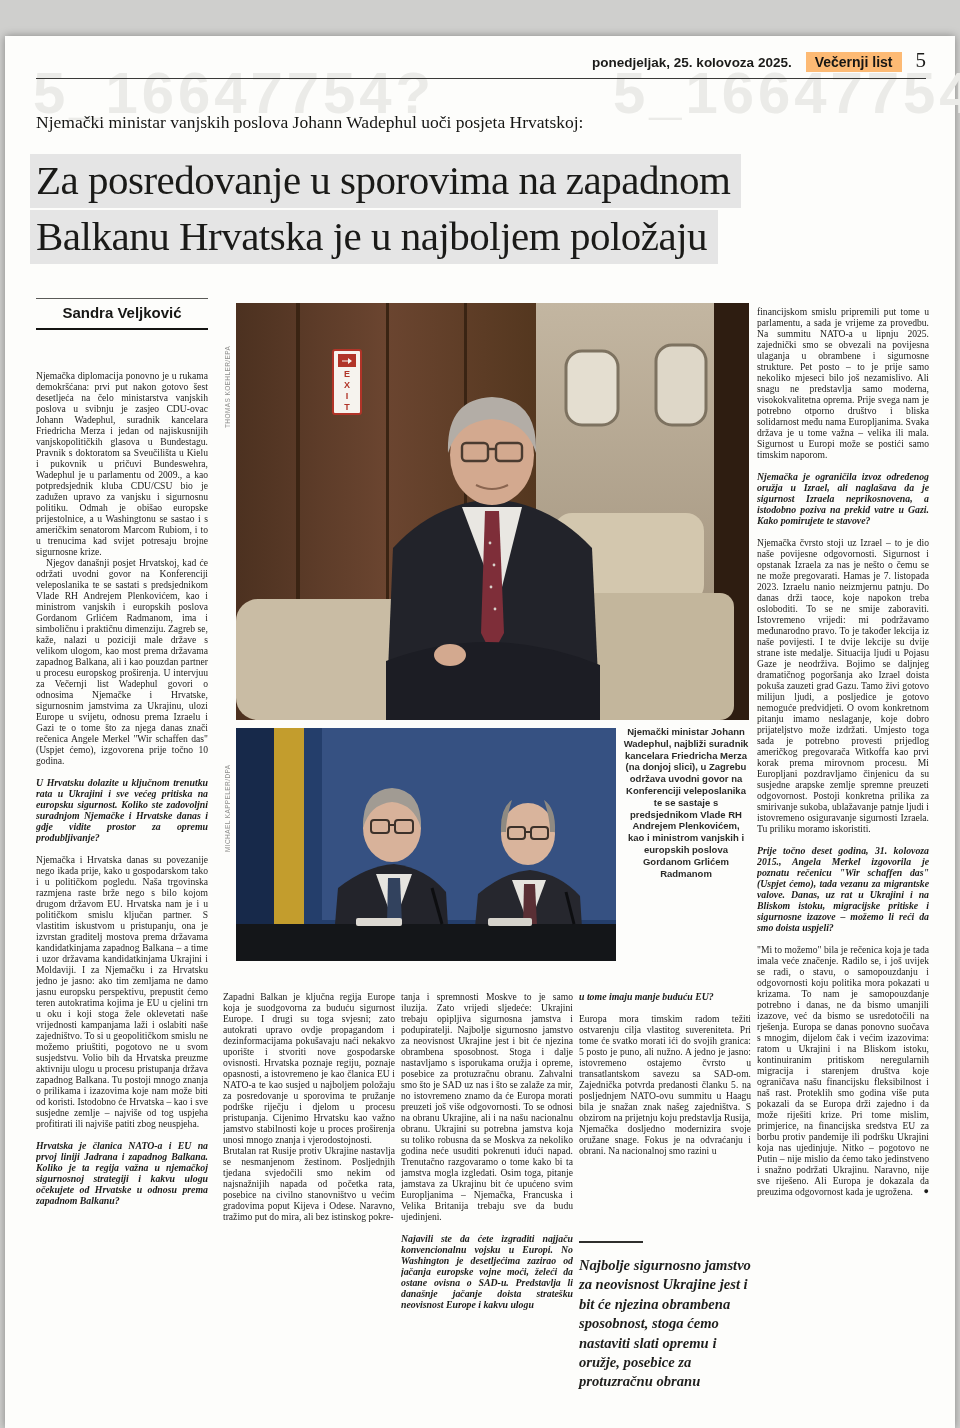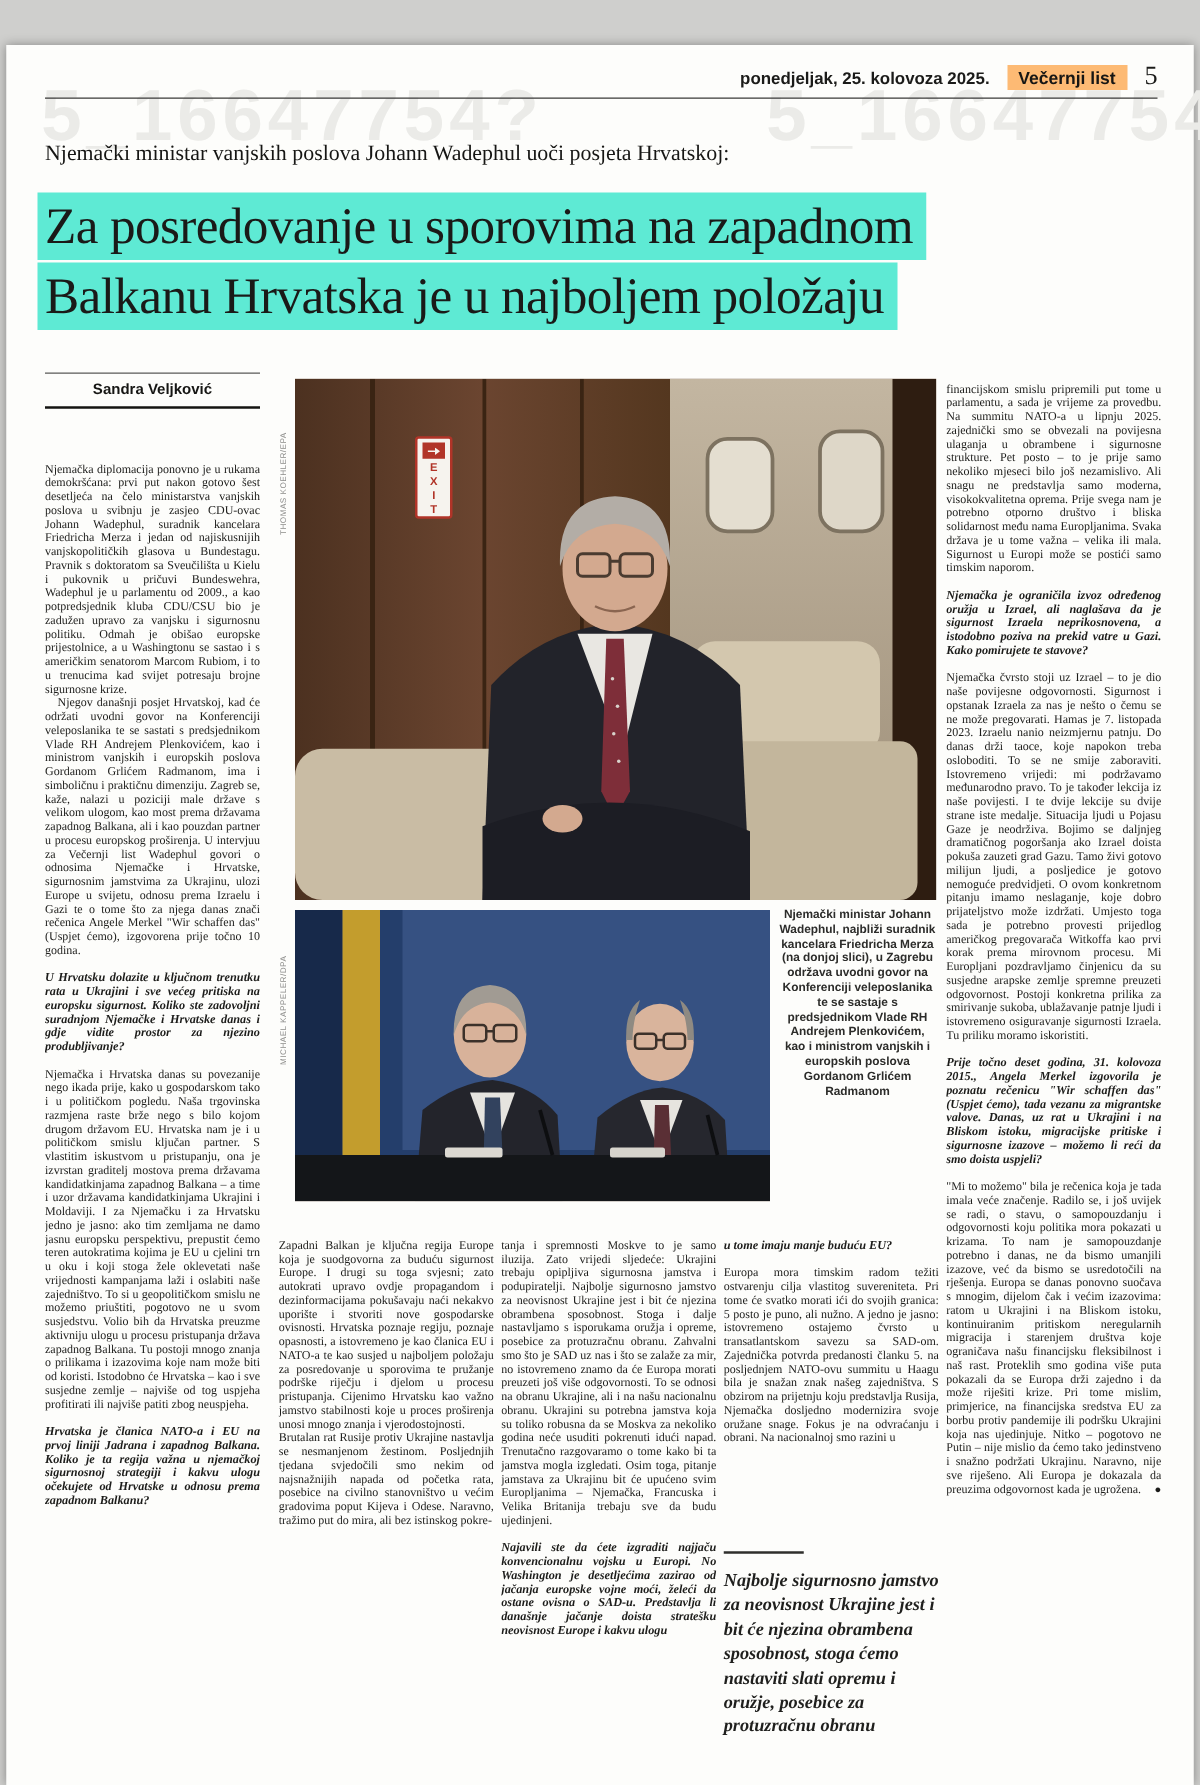--- a/index.html
+++ b/index.html
@@ -14,24 +14,24 @@
   .hdr{position:absolute;left:31px;top:12px;width:890px;display:flex;justify-content:flex-end;
        align-items:baseline;gap:14px;z-index:2;}
   .hdr-date{font-family:"Liberation Sans", sans-serif;font-weight:bold;font-size:13.5px;color:#1b1b19;}
   .hdr-masthead{font-family:"Liberation Sans", sans-serif;font-weight:bold;font-size:14px;color:#161614;
        background:#fdba74;padding:2px 9px;}
   .hdr-pagenum{font-family:"Liberation Serif", serif;font-size:21px;color:#1b1b19;}
   .hdr-rule{position:absolute;left:31px;top:42px;width:890px;border-top:1px solid #3a3a38;z-index:2;}
   .kicker{position:absolute;left:31px;top:76px;width:700px;font-size:17.5px;z-index:2;color:#161614;}
   .headline{position:absolute;left:25px;top:118px;z-index:2;margin:0;font-weight:normal;
        font-size:41px;line-height:50px;letter-spacing:-.5px;color:#1a1a18;}
-  .hl-line{display:inline-block;background:#5eead4;padding:1px 11px 3px 6px;margin-bottom:2px;}
+  .hl-line{display:inline-block;background:#e5e5e5;padding:1px 11px 3px 6px;margin-bottom:2px;}
   .byline-block{position:absolute;left:31px;top:262px;width:172px;z-index:2;border-top:1px solid #5a5a58;
        text-align:center;padding-top:5px;}
-  .byline{font-family:"Liberation Sans", sans-serif;font-weight:bold;font-size:12px;color:#161614;
+  .byline{font-family:"Liberation Sans", sans-serif;font-weight:bold;font-size:15px;color:#161614;
        border-bottom:2px solid #141412;padding-bottom:7px;}
   .col{position:absolute;width:172px;overflow:hidden;z-index:2;font-size:9.6px;line-height:11px;
        text-align:justify;}
   .col p{margin:0;}
   .col p.para + p.para{margin-top:0;}
   .col p.indent{text-indent:10px;}
   .col p.question{font-weight:bold;font-style:italic;margin:11px 0;font-size:9.8px;}
   .col p.question:first-child{margin-top:0;}
   .col1{left:31px;top:334px;height:1034px;}
   .col2{left:218px;top:955px;height:414px;}
@@ -170,21 +170,21 @@
         <line x1="330" y1="164" x2="338" y2="196" stroke="#0d0e10" stroke-width="3"></line>
       </svg>
     </figure>
     <div class="credit credit2">MICHAEL KAPPELER/DPA</div>
 
     <div class="caption">Njemački ministar Johann Wadephul, najbliži suradnik kancelara Friedricha Merza (na donjoj slici), u Zagrebu održava uvodni govor na Konferenciji veleposlanika te se sastaje s predsjednikom Vlade RH Andrejem Plenkovićem, kao i ministrom vanjskih i europskih poslova Gordanom Grlićem Radmanom</div>
 
     <div class="col col1">
         <p class="para">Njemačka diplomacija ponovno je u rukama demokršćana: prvi put nakon gotovo šest desetljeća na čelo ministarstva vanjskih poslova u svibnju je zasjeo CDU-ovac Johann Wadephul, suradnik kancelara Friedricha Merza i jedan od najiskusnijih vanjskopolitičkih glasova u Bundestagu. Pravnik s doktoratom sa Sveučilišta u Kielu i pukovnik u pričuvi Bundeswehra, Wadephul je u parlamentu od 2009., a kao potpredsjednik kluba CDU/CSU bio je zadužen upravo za vanjsku i sigurnosnu politiku. Odmah je obišao europske prijestolnice, a u Washingtonu se sastao i s američkim senatorom Marcom Rubiom, i to u trenucima kad svijet potresaju brojne sigurnosne krize.</p>
         <p class="para indent">Njegov današnji posjet Hrvatskoj, kad će održati uvodni govor na Konferenciji veleposlanika te se sastati s predsjednikom Vlade RH Andrejem Plenkovićem, kao i ministrom vanjskih i europskih poslova Gordanom Grlićem Radmanom, ima i simboličnu i praktičnu dimenziju. Zagreb se, kaže, nalazi u poziciji male države s velikom ulogom, kao most prema državama zapadnog Balkana, ali i kao pouzdan partner u procesu europskog proširenja. U intervjuu za Večernji list Wadephul govori o odnosima Njemačke i Hrvatske, sigurnosnim jamstvima za Ukrajinu, ulozi Europe u svijetu, odnosu prema Izraelu i Gazi te o tome što za njega danas znači rečenica Angele Merkel "Wir schaffen das" (Uspjet ćemo), izgovorena prije točno 10 godina.</p>
-        <p class="question">U Hrvatsku dolazite u ključnom trenutku rata u Ukrajini i sve većeg pritiska na europsku sigurnost. Koliko ste zadovoljni suradnjom Njemačke i Hrvatske danas i gdje vidite prostor za njezino produbljivanje?</p>
+        <p class="question">U Hrvatsku dolazite u ključnom trenutku rata u Ukrajini i sve većeg pritiska na europsku sigurnost. Koliko ste zadovoljni suradnjom Njemačke i Hrvatske danas i gdje vidite prostor za opremu produbljivanje?</p>
         <p class="para">Njemačka i Hrvatska danas su povezanije nego ikada prije, kako u gospodarskom tako i u političkom pogledu. Naša trgovinska razmjena raste brže nego s bilo kojom drugom državom EU. Hrvatska nam je i u političkom smislu ključan partner. S vlastitim iskustvom u pristupanju, ona je izvrstan graditelj mostova prema državama kandidatkinjama zapadnog Balkana – a time i uzor državama kandidatkinjama Ukrajini i Moldaviji. I za Njemačku i za Hrvatsku jedno je jasno: ako tim zemljama ne damo jasnu europsku perspektivu, prepustit ćemo teren autokratima kojima je EU u cjelini trn u oku i koji stoga žele oklevetati naše vrijednosti kampanjama laži i oslabiti naše zajedništvo. To si u geopolitičkom smislu ne možemo priuštiti, pogotovo ne u svom susjedstvu. Volio bih da Hrvatska preuzme aktivniju ulogu u procesu pristupanja država zapadnog Balkana. Tu postoji mnogo znanja o prilikama i izazovima koje nam može biti od koristi. Istodobno će Hrvatska – kao i sve susjedne zemlje – najviše od tog uspjeha profitirati ili najviše patiti zbog neuspjeha.</p>
         <p class="question">Hrvatska je članica NATO-a i EU na prvoj liniji Jadrana i zapadnog Balkana. Koliko je ta regija važna u njemačkoj sigurnosnoj strategiji i kakvu ulogu očekujete od Hrvatske u odnosu prema zapadnom Balkanu?</p>
       </div>
     <div class="col col2">
         <p class="para">Zapadni Balkan je ključna regija Europe koja je suodgovorna za buduću sigurnost Europe. I drugi su toga svjesni; zato autokrati upravo ovdje propagandom i dezinformacijama pokušavaju naći nekakvo uporište i stvoriti nove gospodarske ovisnosti. Hrvatska poznaje regiju, poznaje opasnosti, a istovremeno je kao članica EU i NATO-a te kao susjed u najboljem položaju za posredovanje u sporovima te pružanje podrške riječju i djelom u procesu pristupanja. Cijenimo Hrvatsku kao važno jamstvo stabilnosti koje u proces proširenja unosi mnogo znanja i vjerodostojnosti.</p>
         <p class="para">Brutalan rat Rusije protiv Ukrajine nastavlja se nesmanjenom žestinom. Posljednjih tjedana svjedočili smo nekim od najsnažnijih napada od početka rata, posebice na civilno stanovništvo u većim gradovima poput Kijeva i Odese. Naravno, tražimo put do mira, ali bez istinskog pokre-</p>
       </div>
     <div class="col col3">
         <p class="para">tanja i spremnosti Moskve to je samo iluzija. Zato vrijedi sljedeće: Ukrajini trebaju opipljiva sigurnosna jamstva i podupiratelji. Najbolje sigurnosno jamstvo za neovisnost Ukrajine jest i bit će njezina obrambena sposobnost. Stoga i dalje nastavljamo s isporukama oružja i opreme, posebice za protuzračnu obranu. Zahvalni smo što je SAD uz nas i što se zalaže za mir, no istovremeno znamo da će Europa morati preuzeti još više odgovornosti. To se odnosi na obranu Ukrajine, ali i na našu nacionalnu obranu. Ukrajini su potrebna jamstva koja su toliko robusna da se Moskva za nekoliko godina neće usuditi pokrenuti idući napad. Trenutačno razgovaramo o tome kako bi ta jamstva mogla izgledati. Osim toga, pitanje jamstava za Ukrajinu bit će upućeno svim Europljanima – Njemačka, Francuska i Velika Britanija trebaju sve da budu ujedinjeni.</p>
         <p class="question">Najavili ste da ćete izgraditi najjaču konvencionalnu vojsku u Europi. No Washington je desetljećima zazirao od jačanja europske vojne moći, želeći da ostane ovisna o SAD-u. Predstavlja li današnje jačanje doista stratešku neovisnost Europe i kakvu ulogu</p>

